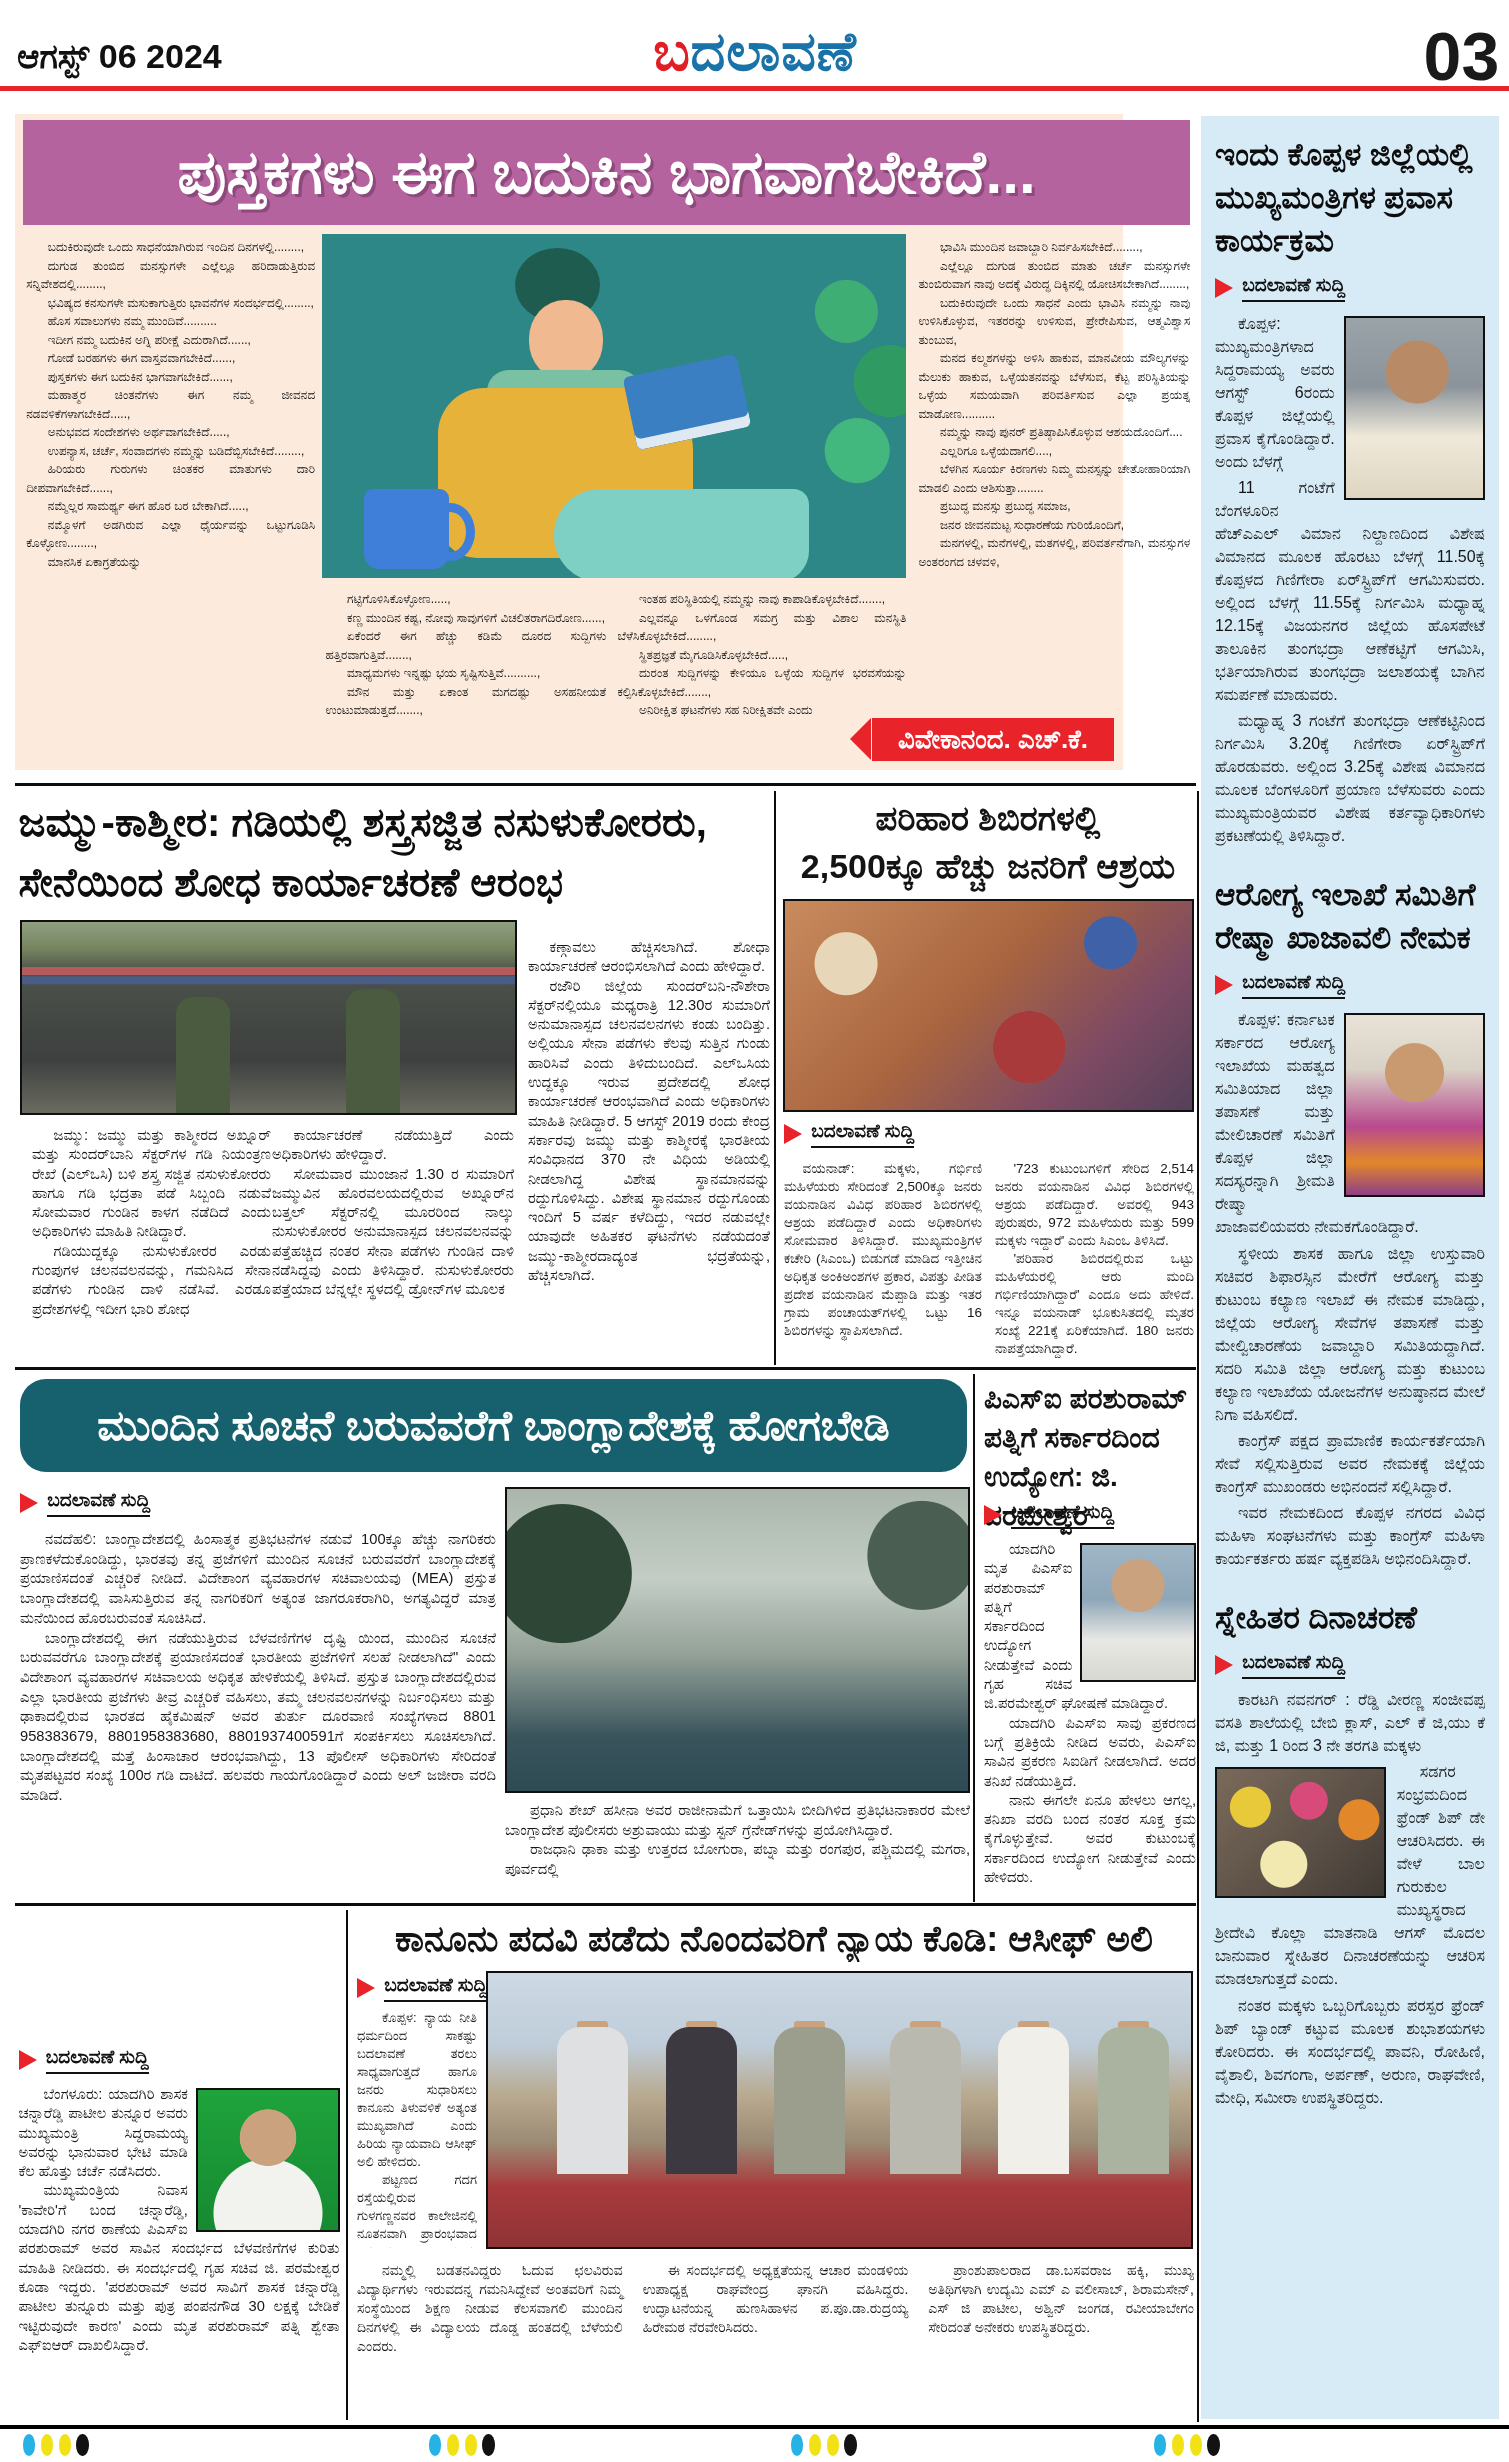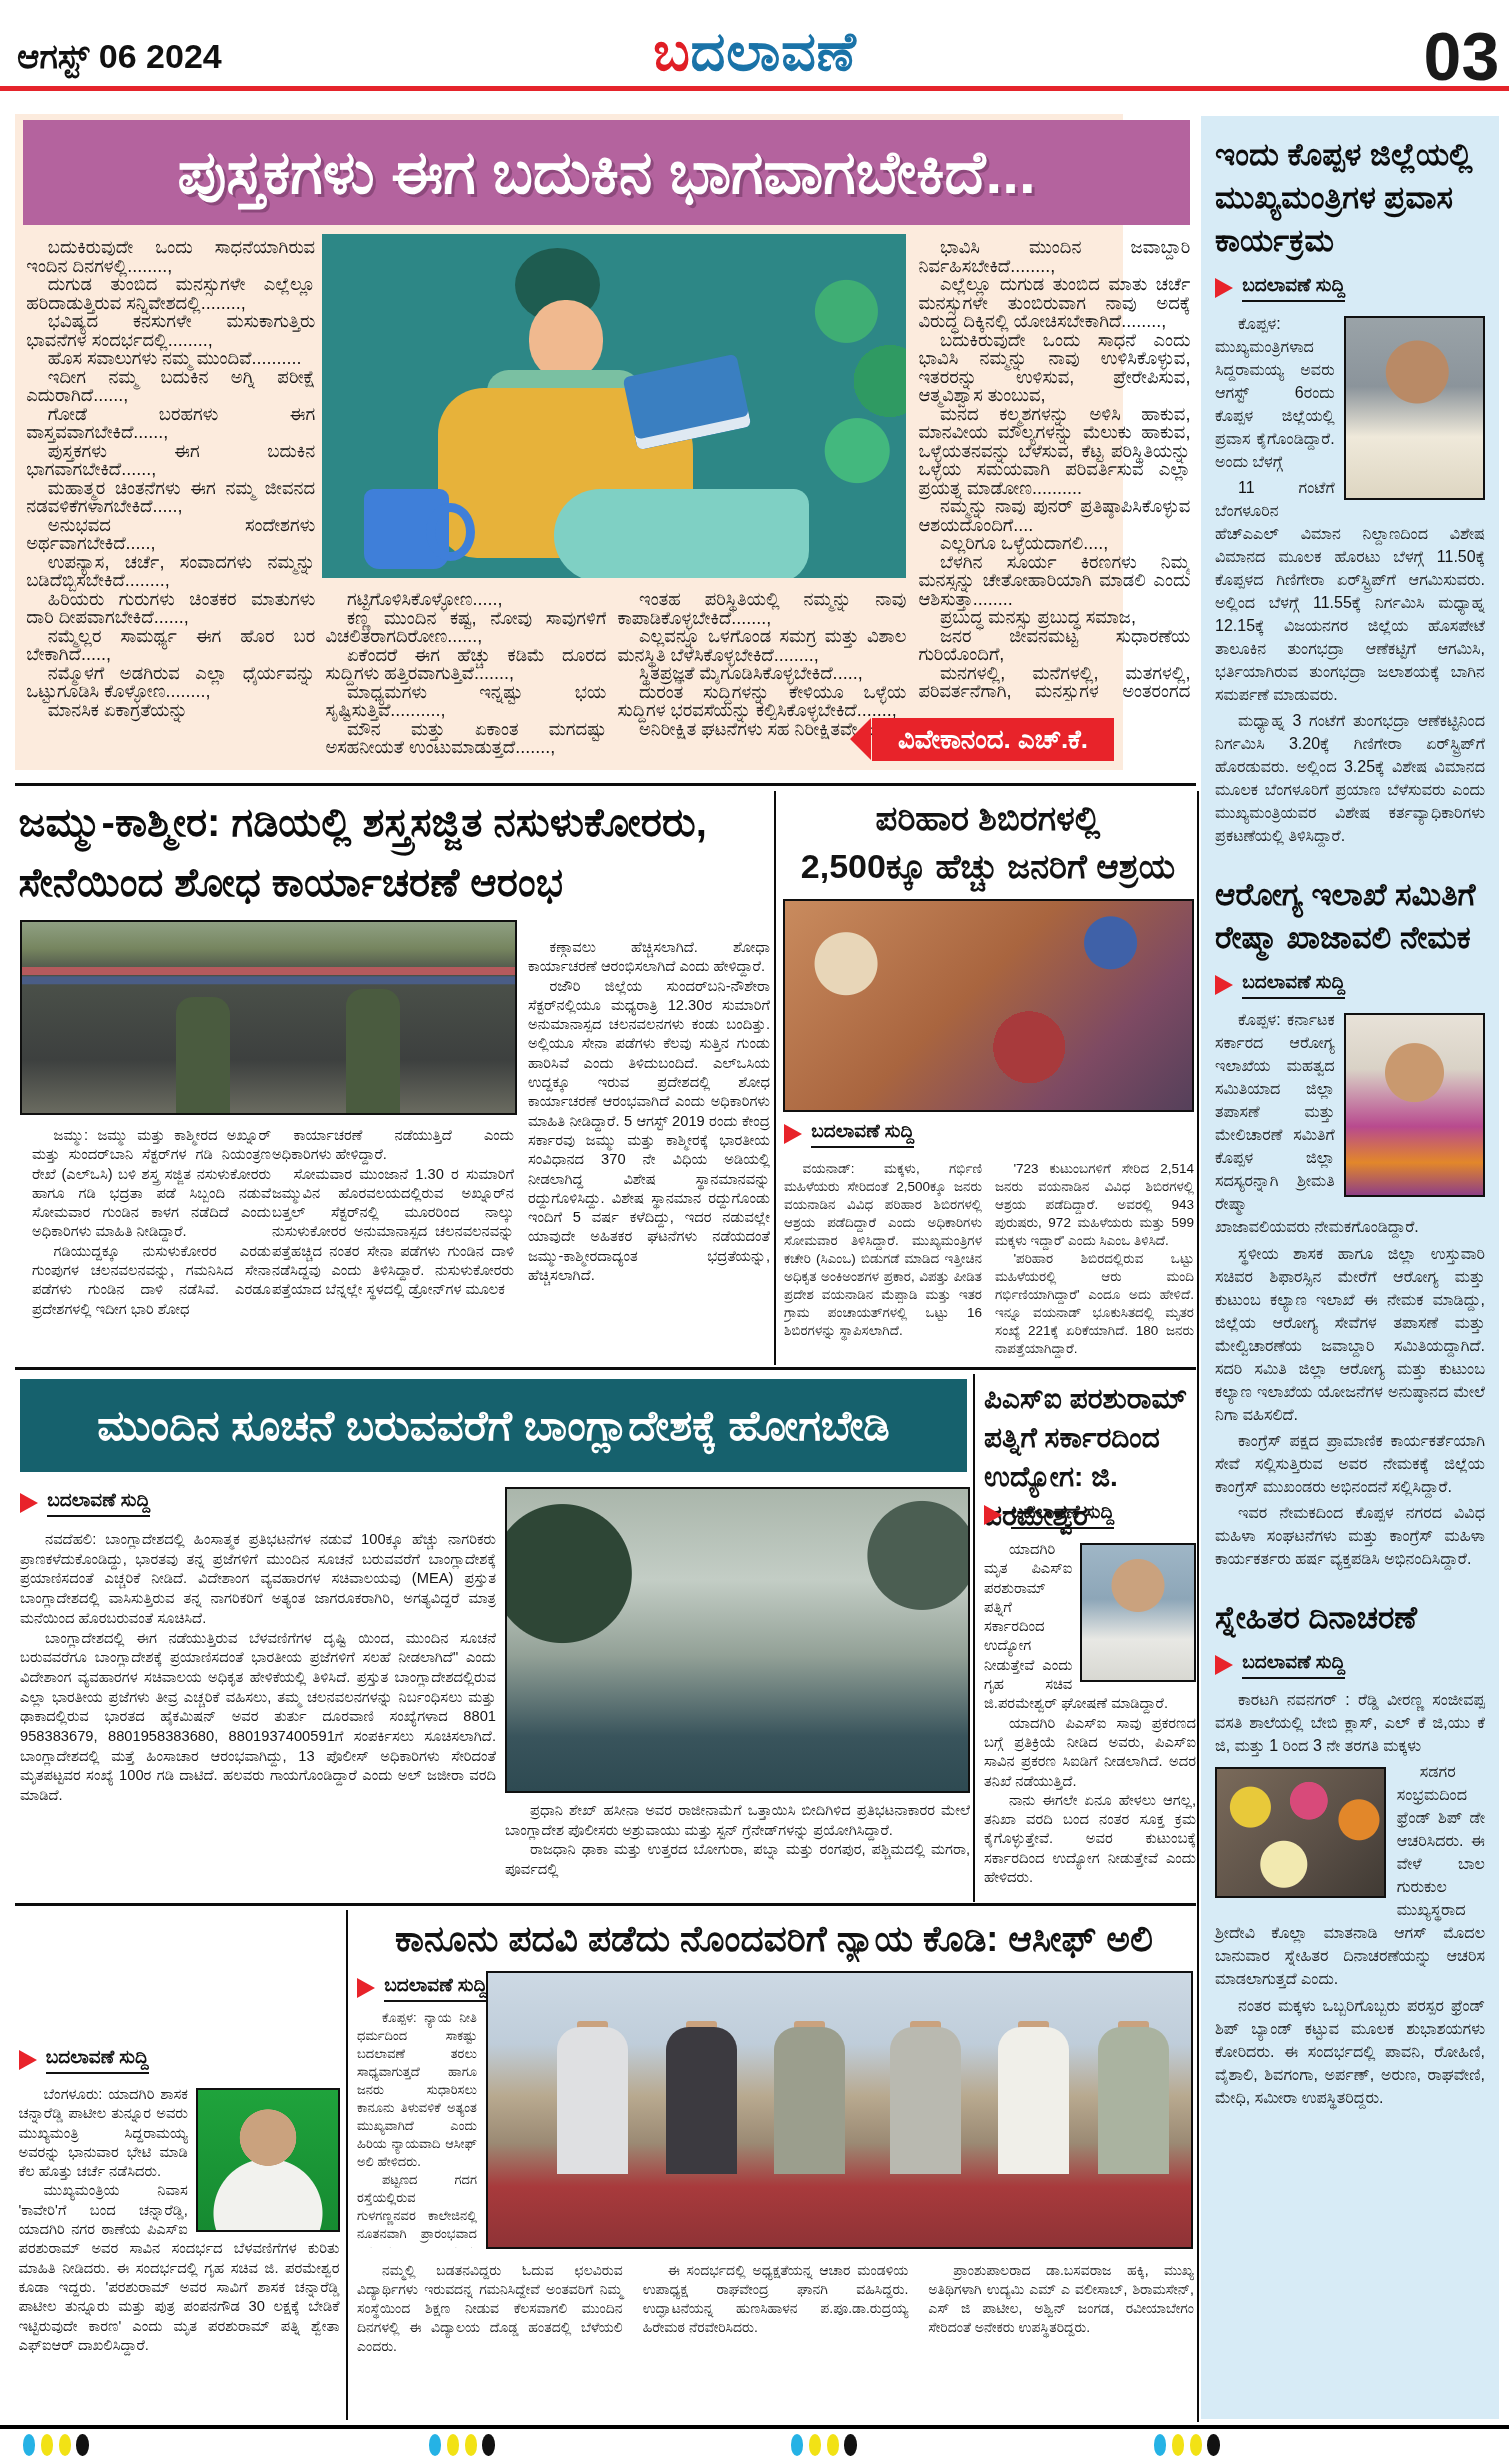--- a/index.html
+++ b/index.html
@@ -32,21 +32,21 @@
   .f-illu .scarf{position:absolute;left:165px;top:136px;width:154px;height:43px;background:#7ac0a2;border-radius:21.6px;}
   .f-illu .sweater{position:absolute;left:116px;top:154px;width:255px;height:170px;background:#e7b23a;border-radius:46px 62px 23px 39px;}
   .f-illu .skirt{position:absolute;left:232px;top:255px;width:255px;height:93px;background:#7fd0c4;border-radius:46px 15.4px 31px 46px;}
   .f-illu .book{position:absolute;left:307px;top:131px;width:116px;height:74px;background:#3a7fc1;border-radius:6.2px;transform:rotate(-12deg);box-shadow:inset 0 -10.8px 0 #dfe9f2;}
   .f-illu .mug{position:absolute;left:42px;top:255px;width:85px;height:80px;background:#3f7fd9;border-radius:9.3px 9.3px 15.4px 15.4px;}
   .f-illu .mug:before{content:"";position:absolute;right:-26px;top:14px;width:31px;height:40px;border:9.3px solid #3f7fd9;border-radius:50%;}
   .f-illu .plant{position:absolute;right:-15.4px;top:31px;width:108px;height:232px;background:
      radial-gradient(circle at 30% 20%,#3fae74 0 31px,transparent 32px),
      radial-gradient(circle at 70% 50%,#2f9a62 0 36px,transparent 36px),
      radial-gradient(circle at 40% 80%,#43b87e 0 32px,transparent 33px);}
-  .f-col{position:absolute;font-size:18px;line-height:18.5px;}
+  .f-col{position:absolute;font-size:12px;line-height:18.5px;}
   .f-col p{margin:0;text-indent:21.6px;text-align:justify;}
   .f-ribbon{position:absolute;right:9.3px;bottom:9.3px;height:43px;padding:0 26px;background:#e8232a;color:#fff;
             font-size:26px;font-weight:bold;display:flex;align-items:center;}
   .f-ribbon:before{content:"";position:absolute;left:-21.6px;top:0;border-top:21.6px solid transparent;border-bottom:21.6px solid transparent;border-right:21.6px solid #e8232a;}
   
   .j-head{position:absolute;left:18.5px;top:792px;width:754px;font-size:40px;line-height:60px;font-weight:bold;color:#0d0d0d;}
   .j-photo{left:20px;top:920px;width:497px;height:195px;background:
      linear-gradient(180deg,#8fa083 0%,#76855f 14%,#4c524a 26%,#3d403f 72%,#6a6b60 100%);}
   .j-photo .stripe{position:absolute;left:0;top:45px;width:100%;height:7.7px;background:#b55a5d;box-shadow:0 9.3px 0 #4a5d86;}
   .j-photo .soldier{position:absolute;bottom:0;width:54px;height:116px;background:#4a5b3f;border-radius:17px 17px 0 0;}
@@ -57,21 +57,21 @@
   .r-head{position:absolute;left:781px;top:794px;width:414px;text-align:center;font-size:34px;line-height:48px;font-weight:bold;}
   .r-photo{left:783px;top:899px;width:411px;height:213px;background:
      radial-gradient(circle at 15% 30%,#e8d6b8 0 31px,transparent 32px),
      radial-gradient(circle at 80% 20%,#3f61a8 0 26px,transparent 27px),
      radial-gradient(circle at 60% 70%,#a83a3c 0 36px,transparent 36px),
      linear-gradient(135deg,#c98b5e 0%,#a9653f 45%,#7e4a63 75%,#55405a 100%);}
   .r-byline{position:absolute;left:784px;top:1120px;}
   .r-col{position:absolute;font-size:13.5px;line-height:18px;}
   .r-col p{margin:0;text-indent:18.5px;text-align:justify;}
   
-  .b-banner{position:absolute;left:20px;top:1379px;width:947px;height:93px;background:#16616d;display:flex;align-items:center;justify-content:center;}
+  .b-banner{position:absolute;left:20px;top:1379px;width:947px;height:93px;background:#16616d;display:flex;align-items:center;justify-content:center;border-radius:26px;}
   .b-banner .b-head{color:#fff;font-size:42px;font-weight:bold;white-space:nowrap;}
   .b-byline{position:absolute;left:20px;top:1489px;}
   .b-col{position:absolute;left:20px;top:1530px;width:476px;height:371px;font-size:14.7px;line-height:19.7px;}
   .b-photo{left:505px;top:1487px;width:465px;height:306px;background:
      radial-gradient(circle at 12% 28%,#2e4636 0 69px,transparent 70px),
      radial-gradient(circle at 90% 22%,#4b5e52 0 54px,transparent 55px),
      linear-gradient(180deg,#aab6ab 0%,#c3cdc5 30%,#93a197 55%,#39545c 82%,#2e4a52 100%);}
   .b-caption{position:absolute;left:505px;top:1801px;width:465px;height:99px;font-size:14.7px;line-height:19.7px;}
   
   .p-head{position:absolute;left:984px;top:1379px;width:212px;font-size:28px;line-height:39px;font-weight:bold;}

